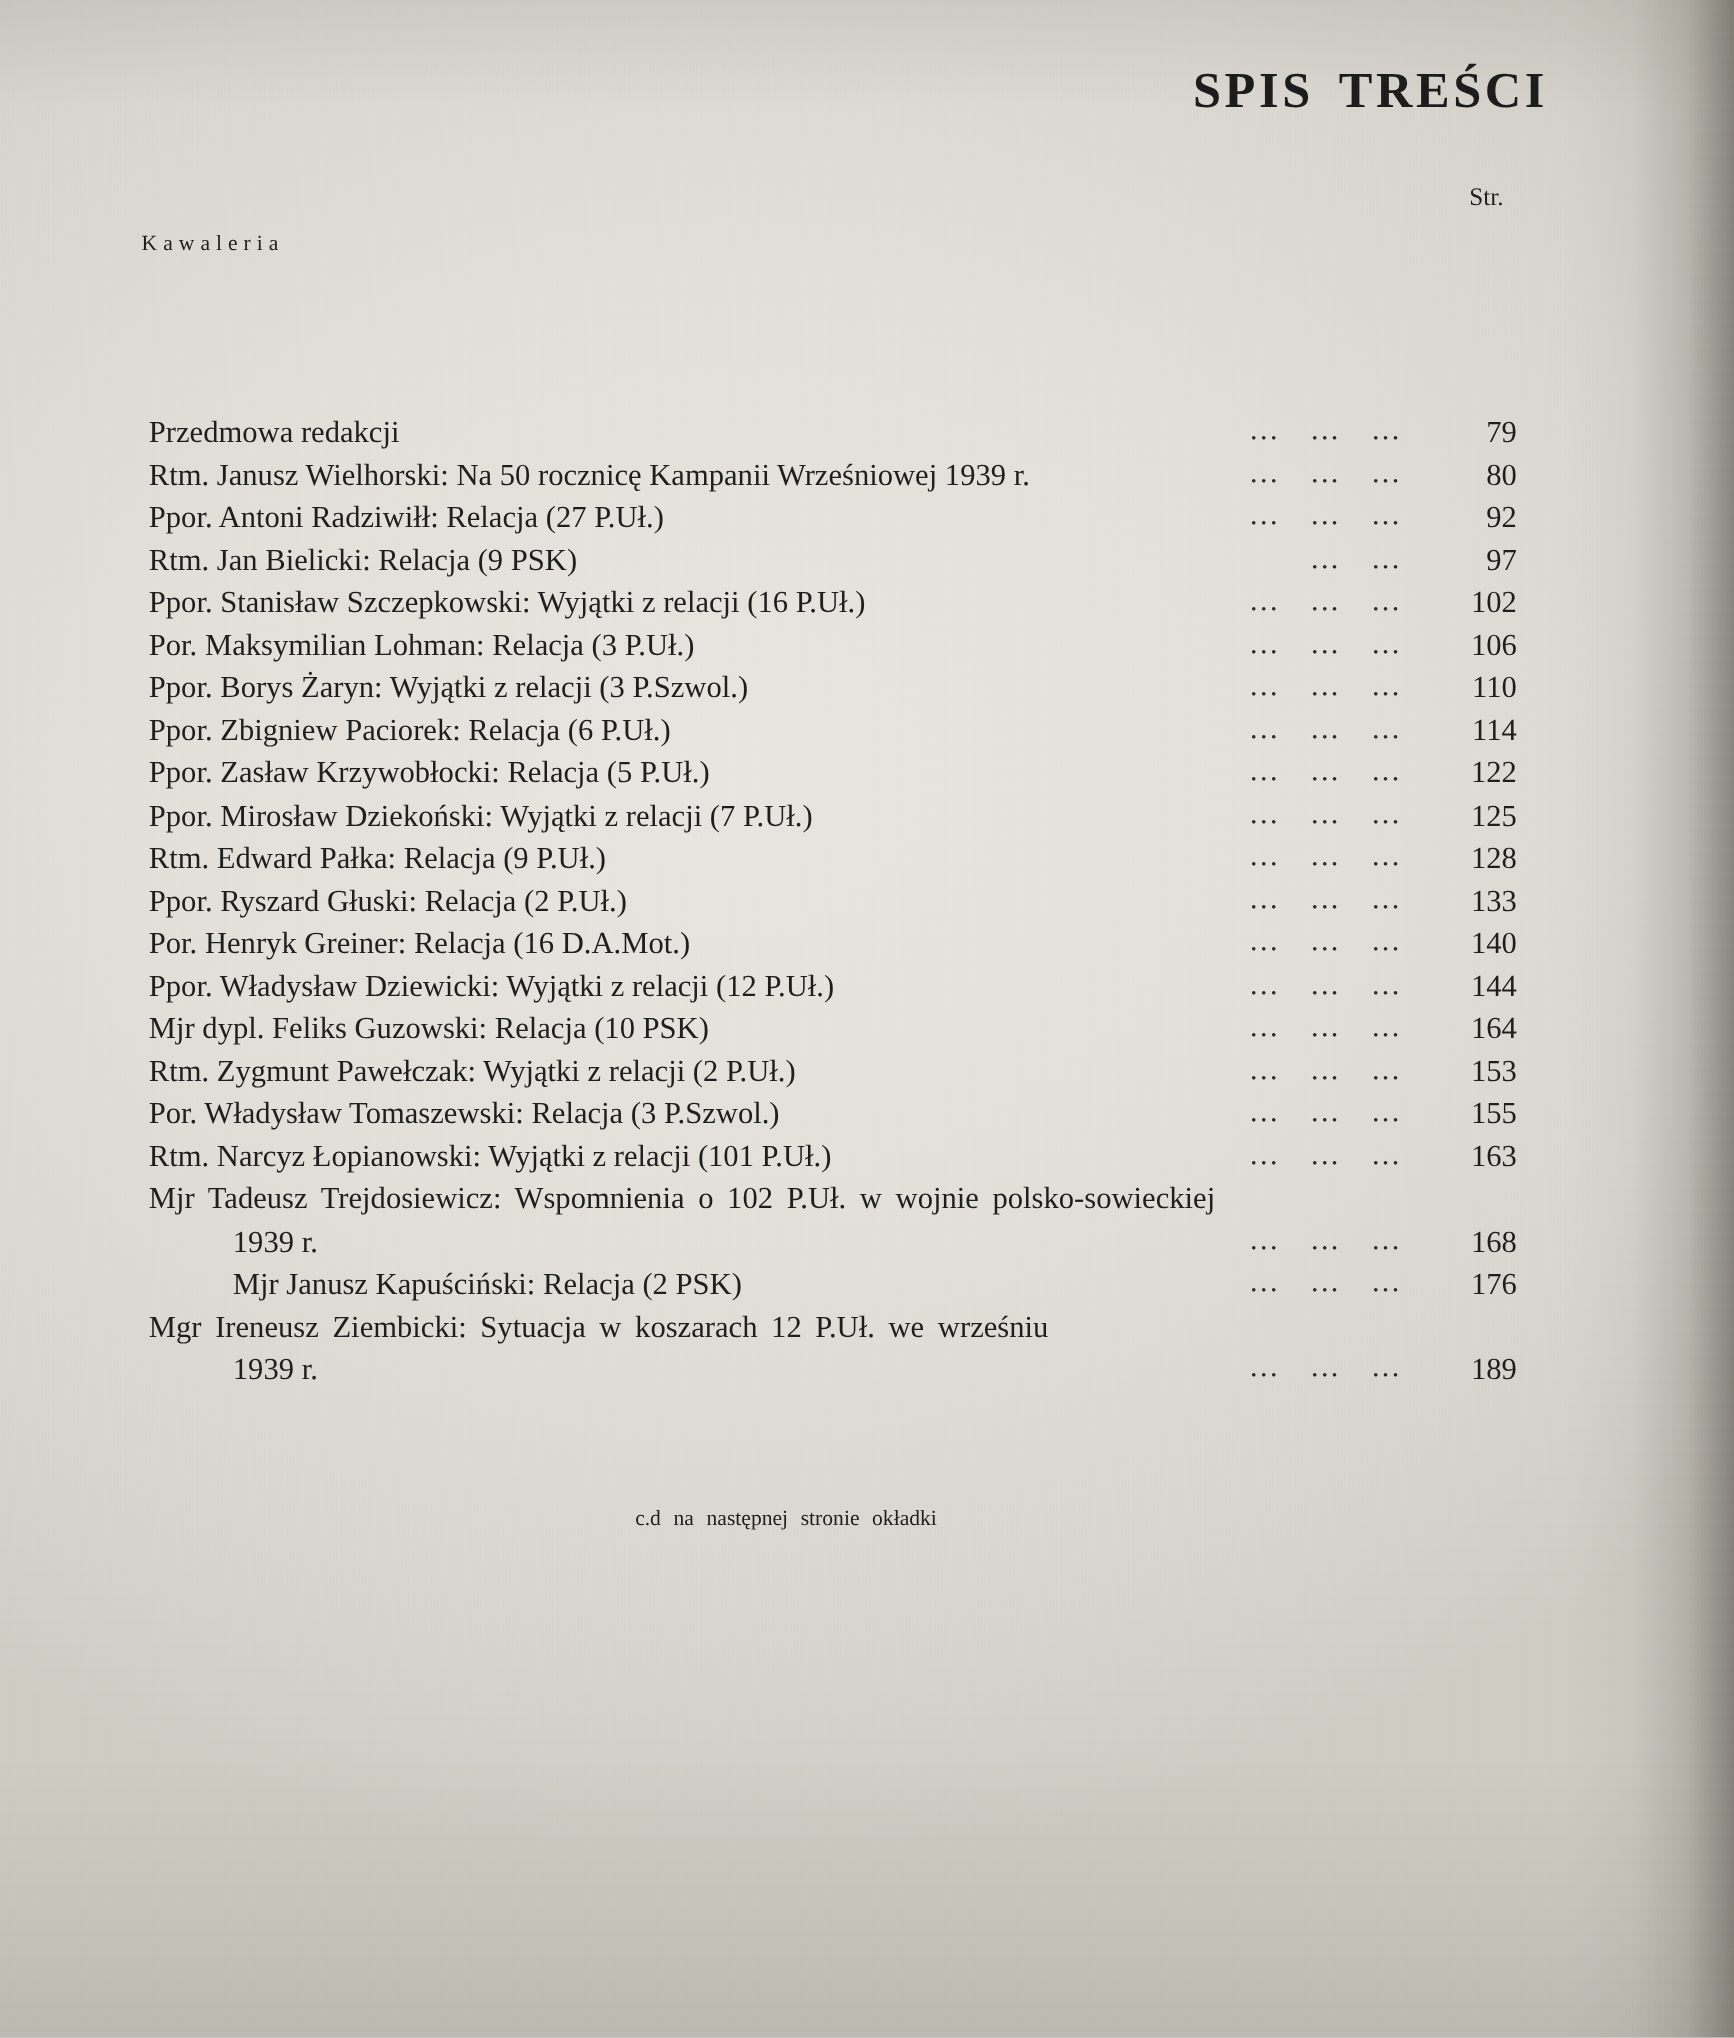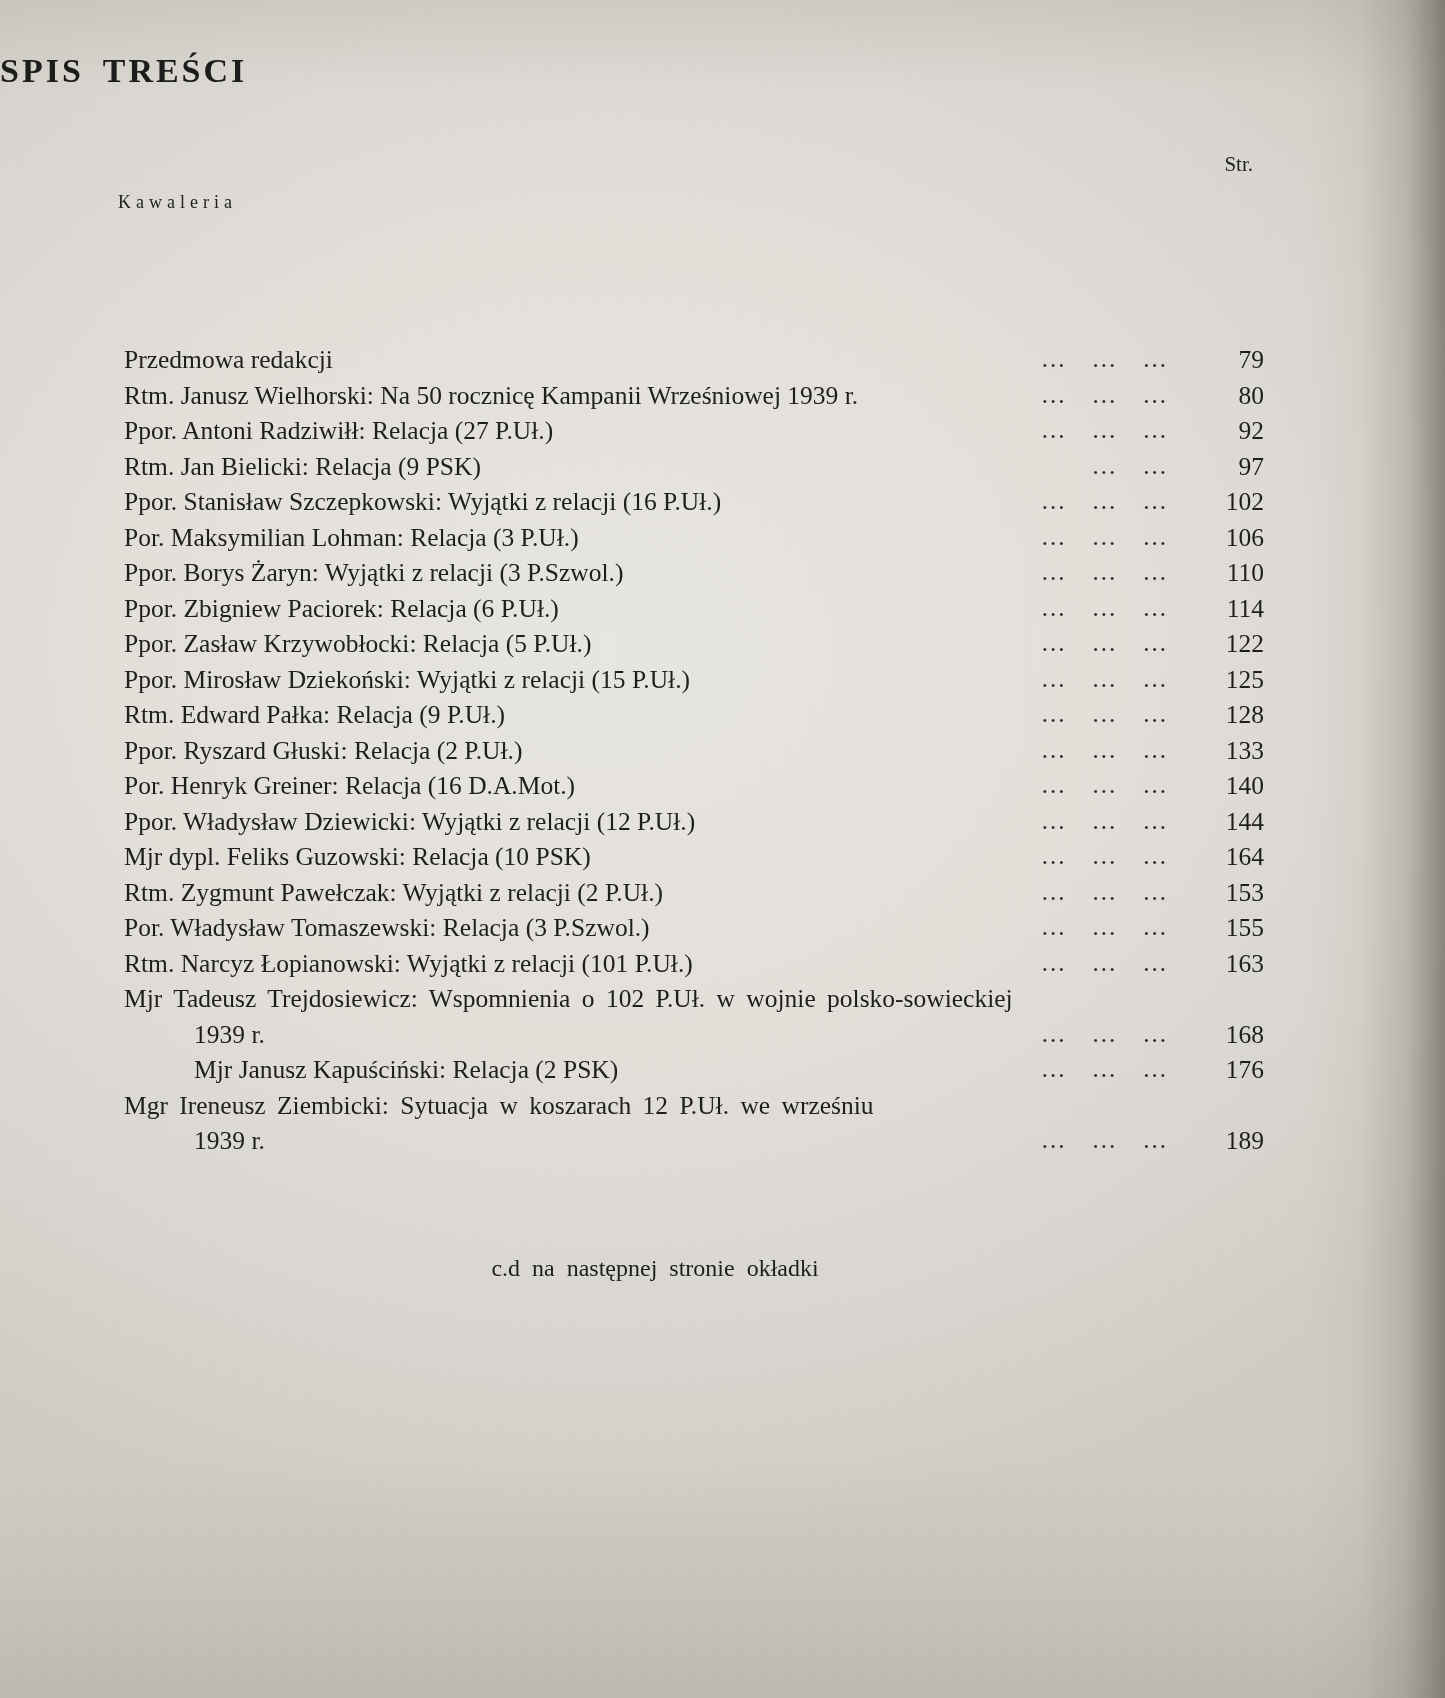--- a/index.html
+++ b/index.html
@@ -57,22 +57,22 @@
     z-index: 2;
     width: 1445px;
     height: 1698px;
   }
 
   #doc-title {
     position: absolute;
     top: 52px;
     left: 0;
     width: 1290px;
-    text-align: left;
-    font-size: 34px;
+    text-align: right;
+    font-size: 42px;
     letter-spacing: 3px;
     color: #1b1b1b;
     font-weight: 600;
     word-spacing: 8px;
   }
 
   #page-col-label {
     position: absolute;
     top: 152px;
     right: 192px;
@@ -138,21 +138,21 @@
     font-size: 25.5px;
     color: #1d1d1d;
   }
 
   #footnote {
     position: absolute;
     top: 1255px;
     left: 0;
     width: 1310px;
     text-align: center;
-    font-size: 24px;
+    font-size: 18px;
     word-spacing: 6px;
     color: #1d1d1d;
   }
 
   
   #grain {
     position: absolute;
     inset: 0;
     z-index: 3;
     pointer-events: none;
@@ -218,21 +218,21 @@
           <span class="entry-text">Ppor. Zbigniew Paciorek: Relacja (6 P.Uł.)</span>
           <span class="leaders"><span>...</span><span>...</span><span>...</span></span>
           <span class="page-num">114</span>
         </div>
         <div class="toc-row">
           <span class="entry-text">Ppor. Zasław Krzywobłocki: Relacja (5 P.Uł.)</span>
           <span class="leaders"><span>...</span><span>...</span><span>...</span></span>
           <span class="page-num">122</span>
         </div>
         <div class="toc-row">
-          <span class="entry-text">Ppor. Mirosław Dziekoński: Wyjątki z relacji (15 P.Uł.)</span>
+          <span class="entry-text">Ppor. Mirosław Dziekoński: Wyjątki z relacji (7 P.Uł.)</span>
           <span class="leaders"><span>...</span><span>...</span><span>...</span></span>
           <span class="page-num">125</span>
         </div>
         <div class="toc-row">
           <span class="entry-text">Rtm. Edward Pałka: Relacja (9 P.Uł.)</span>
           <span class="leaders"><span>...</span><span>...</span><span>...</span></span>
           <span class="page-num">128</span>
         </div>
         <div class="toc-row">
           <span class="entry-text">Ppor. Ryszard Głuski: Relacja (2 P.Uł.)</span>

